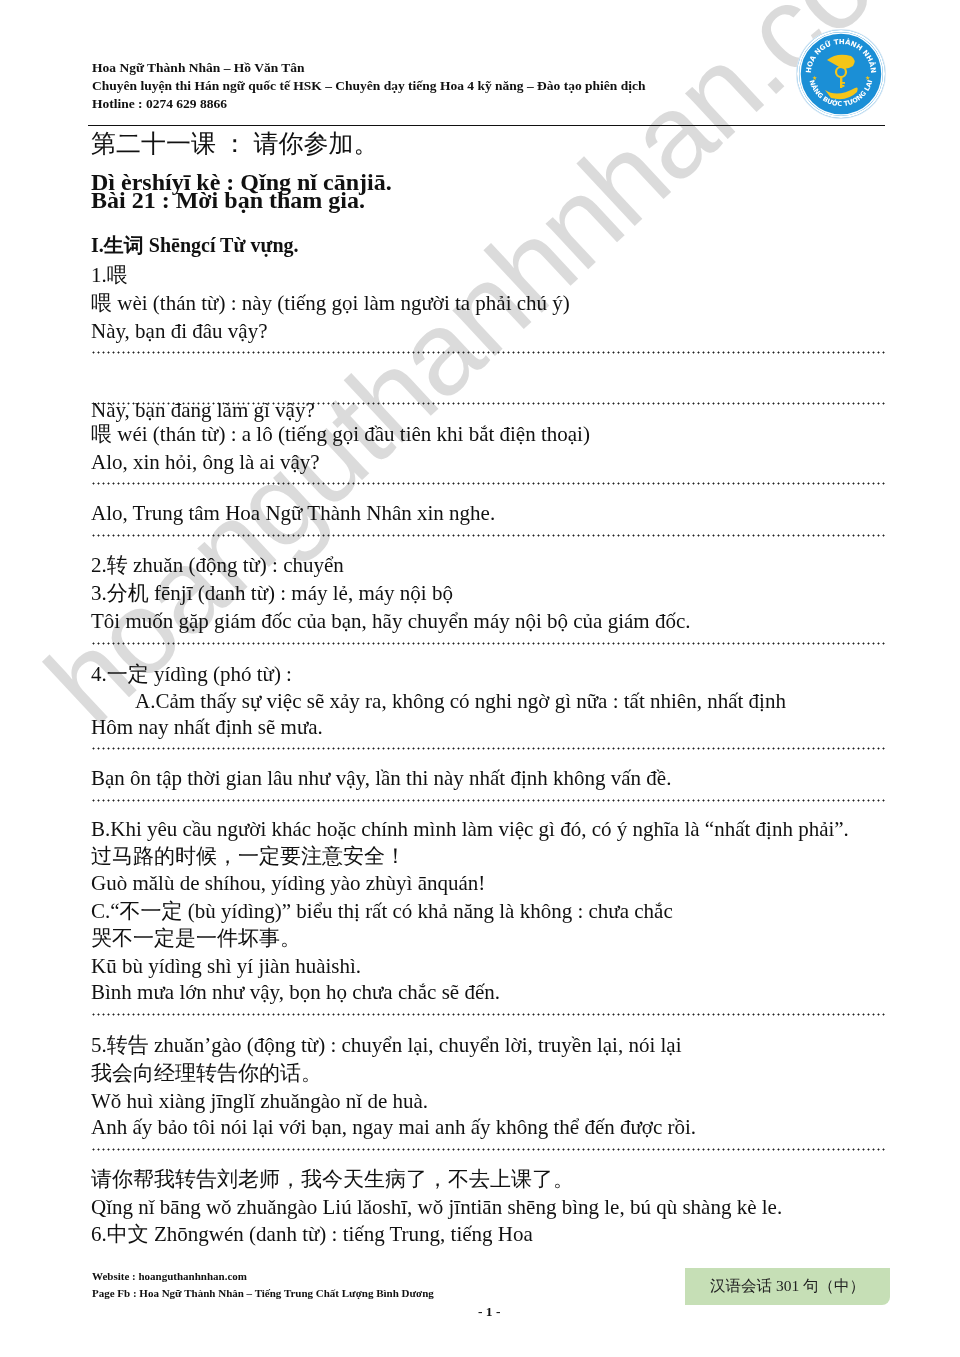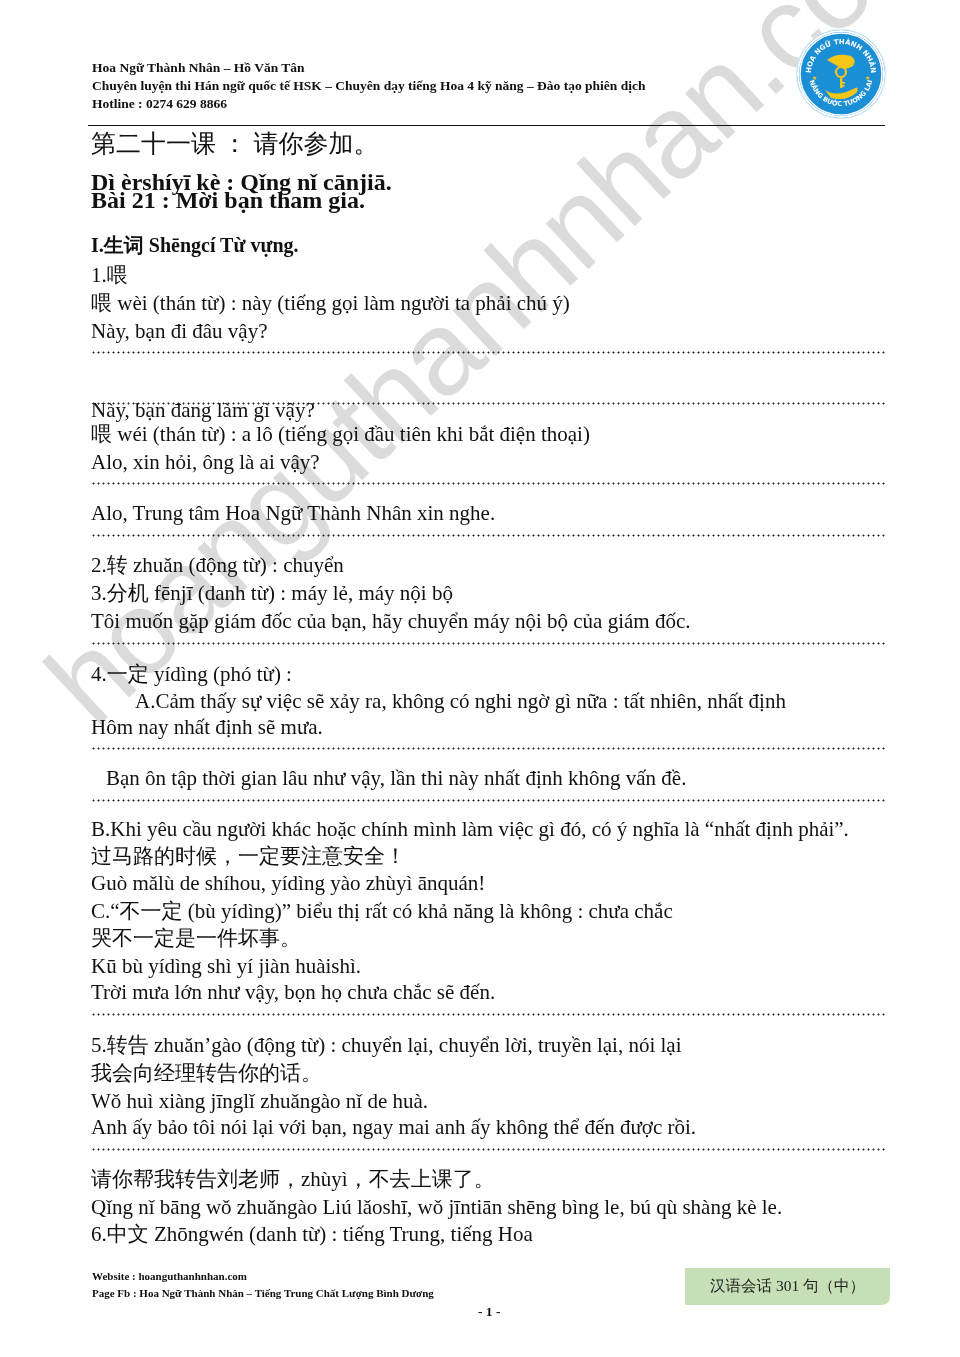--- a/index.html
+++ b/index.html
@@ -76,33 +76,33 @@
     <div class="abs ln" style="top: 371px; margin-top: 28px;">Này, bạn đang làm gì vậy?</div>
     <div class="abs ln" style="top: 423px;">喂 wéi (thán từ) : a lô (tiếng gọi đầu tiên khi bắt điện thoại)</div>
     <div class="abs ln" style="top: 451px;">Alo, xin hỏi, ông là ai vậy?</div>
     <div class="abs ln" style="top: 502px;">Alo, Trung tâm Hoa Ngữ Thành Nhân xin nghe.</div>
     <div class="abs ln" style="top: 554px;">2.转 zhuǎn (động từ) : chuyển</div>
     <div class="abs ln" style="top: 582px;">3.分机 fēnjī (danh từ) : máy lẻ, máy nội bộ</div>
     <div class="abs ln" style="top: 610px;">Tôi muốn gặp giám đốc của bạn, hãy chuyển máy nội bộ của giám đốc.</div>
     <div class="abs ln" style="top: 663px;">4.一定  yídìng (phó từ) :</div>
     <div class="abs ln" style="top: 690px; margin-left: 44px;">A.Cảm thấy sự việc sẽ xảy ra, không có nghi ngờ gì nữa : tất nhiên, nhất định</div>
     <div class="abs ln" style="top: 716px;">Hôm nay nhất định sẽ mưa.</div>
-    <div class="abs ln" style="top: 767px; margin-left: 15px;">Bạn ôn tập thời gian lâu như vậy, lần thi này nhất định không vấn đề.</div>
+    <div class="abs ln" style="top: 767px;">Bạn ôn tập thời gian lâu như vậy, lần thi này nhất định không vấn đề.</div>
     <div class="abs ln" style="top: 818px;">B.Khi yêu cầu người khác hoặc chính mình làm việc gì đó, có ý nghĩa là “nhất định phải”.</div>
     <div class="abs ln" style="top: 845px; text-align: center;">过马路的时候，一定要注意安全！</div>
     <div class="abs ln" style="top: 872px;">Guò mǎlù de shíhou, yídìng yào zhùyì ānquán!</div>
     <div class="abs ln" style="top: 900px;">C.“不一定  (bù yídìng)” biểu thị rất có khả năng là không : chưa chắc</div>
     <div class="abs ln" style="top: 927px;">哭不一定是一件坏事。</div>
     <div class="abs ln" style="top: 955px;">Kū bù yídìng shì yí jiàn huàishì.</div>
-    <div class="abs ln" style="top: 981px;">Trời mưa lớn như vậy, bọn họ chưa chắc sẽ đến.</div>
+    <div class="abs ln" style="top: 981px;">Bình mưa lớn như vậy, bọn họ chưa chắc sẽ đến.</div>
     <div class="abs ln" style="top: 1034px;">5.转告 zhuǎn’gào (động từ) : chuyển lại, chuyển lời, truyền lại, nói lại</div>
     <div class="abs ln" style="top: 1062px;">我会向经理转告你的话。</div>
     <div class="abs ln" style="top: 1090px;">Wǒ huì xiàng jīnglǐ zhuǎngào nǐ de huà.</div>
     <div class="abs ln" style="top: 1116px;">Anh ấy bảo tôi nói lại với bạn, ngay mai anh ấy không thể đến được rồi.</div>
-    <div class="abs ln" style="top: 1168px;">请你帮我转告刘老师，zhùyì，不去上课了。</div>
+    <div class="abs ln" style="top: 1168px;">请你帮我转告刘老师，我今天生病了，不去上课了。</div>
     <div class="abs ln" style="top: 1196px;">Qǐng nǐ bāng wǒ zhuǎngào Liú lǎoshī, wǒ jīntiān shēng bìng le, bú qù shàng kè le.</div>
     <div class="abs ln" style="top: 1223px;">6.中文  Zhōngwén (danh từ) : tiếng Trung, tiếng Hoa</div>
   </div>
 <div id="dot-lines">
     <div class="dots" style="top: 351px;"></div>
     <div class="dots" style="top: 402px;"></div>
     <div class="dots" style="top: 482px;"></div>
     <div class="dots" style="top: 534px;"></div>
     <div class="dots" style="top: 642px;"></div>
     <div class="dots" style="top: 747px;"></div>

